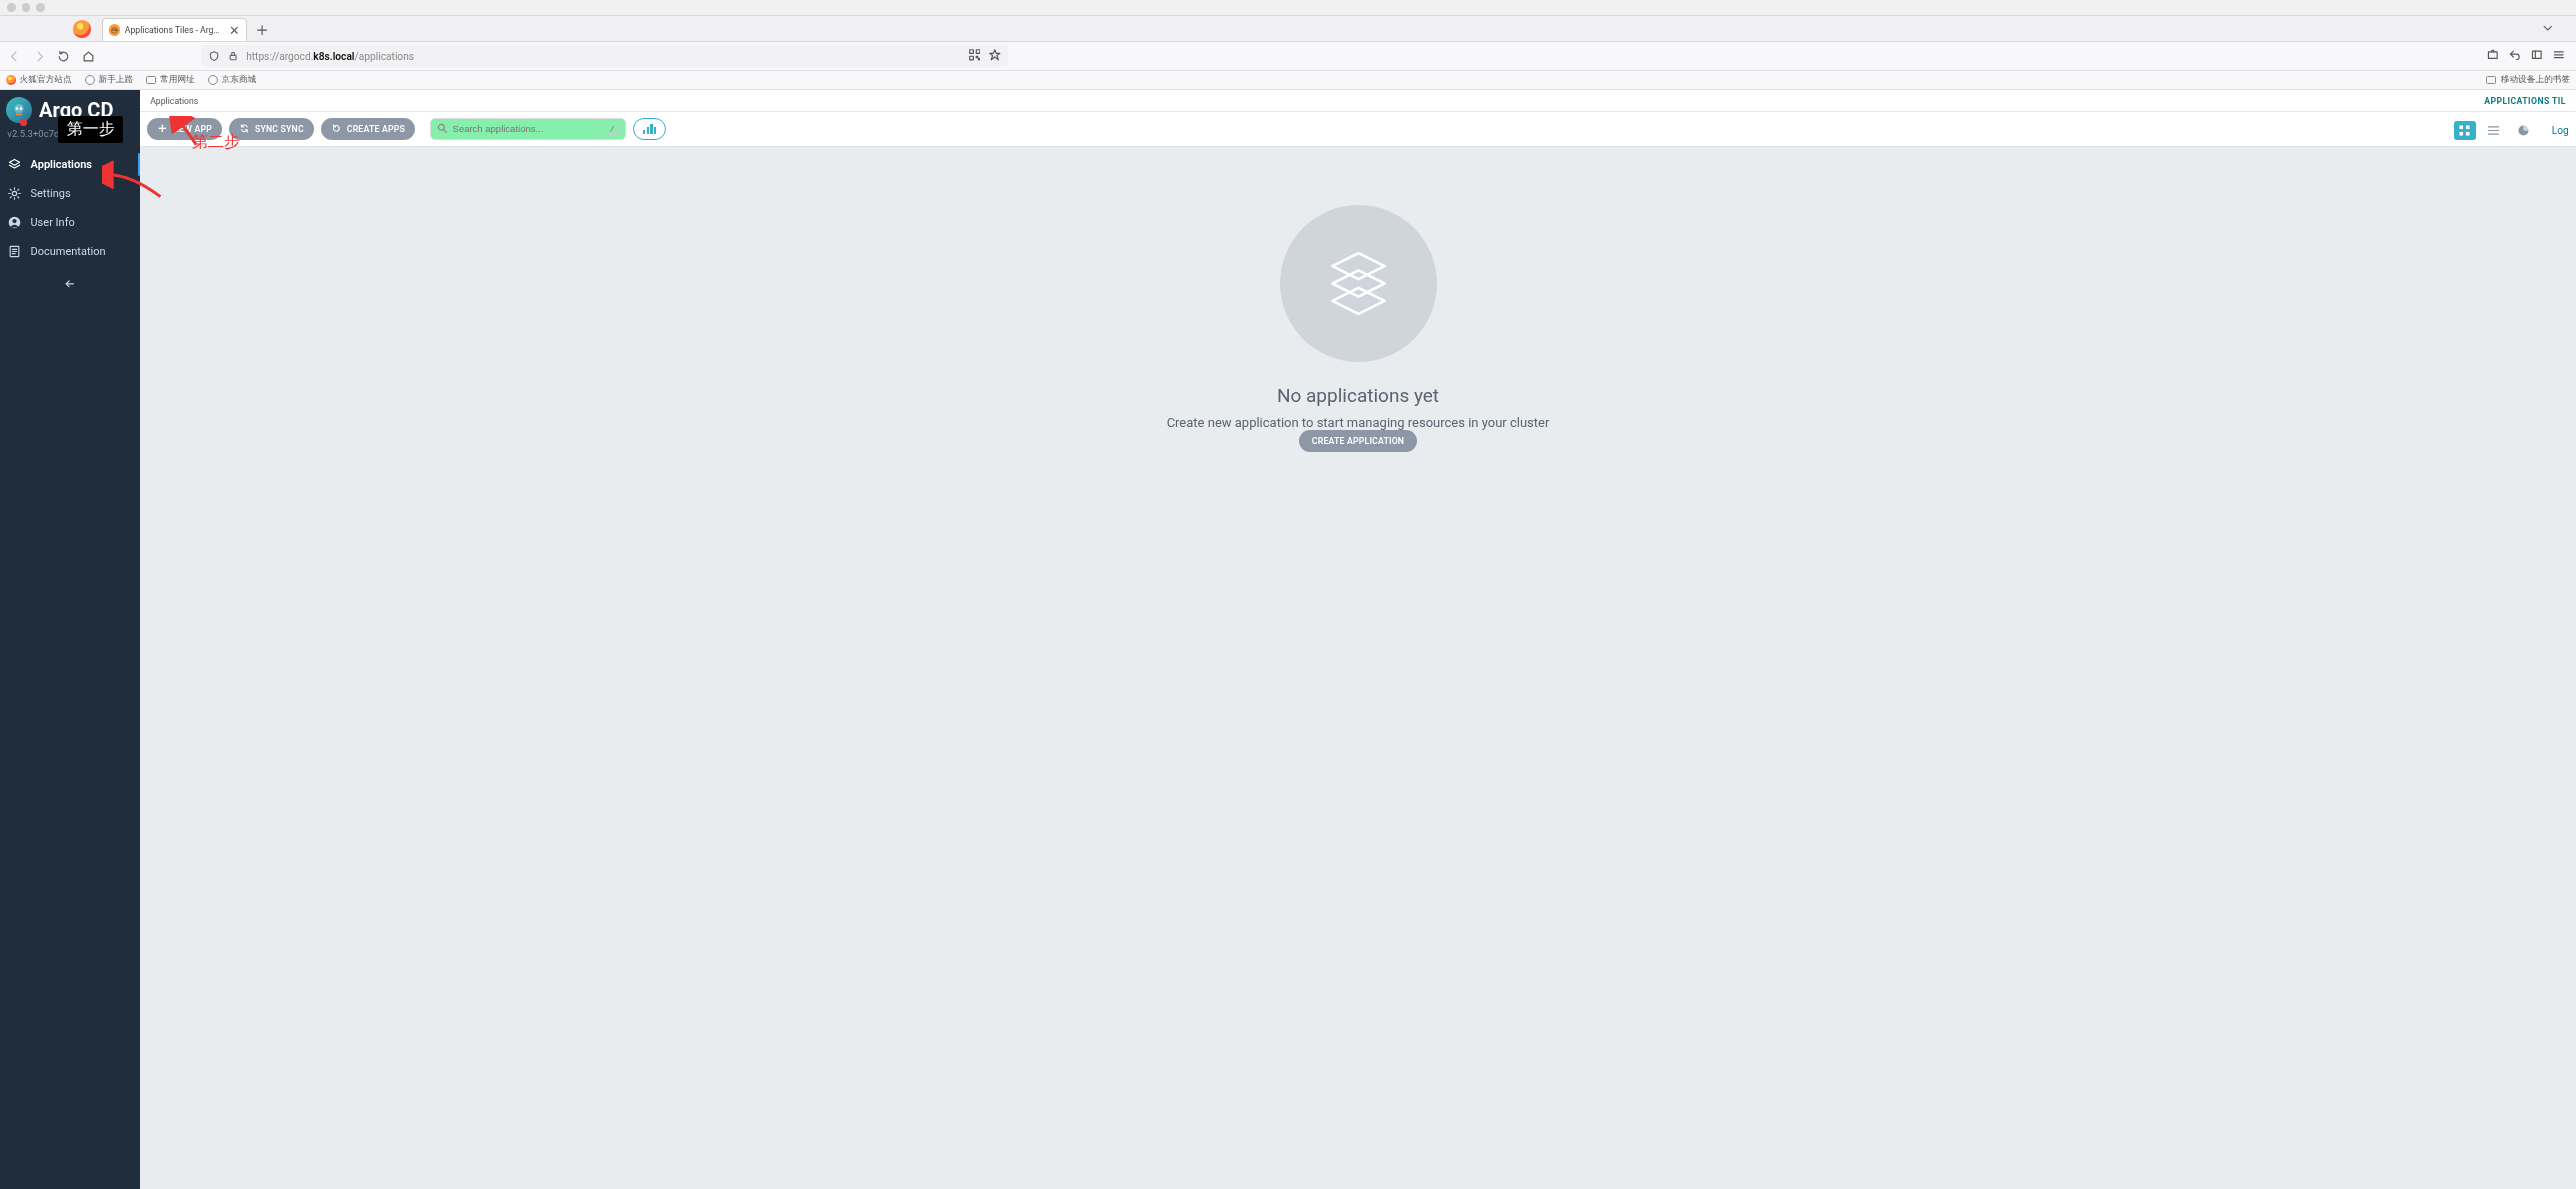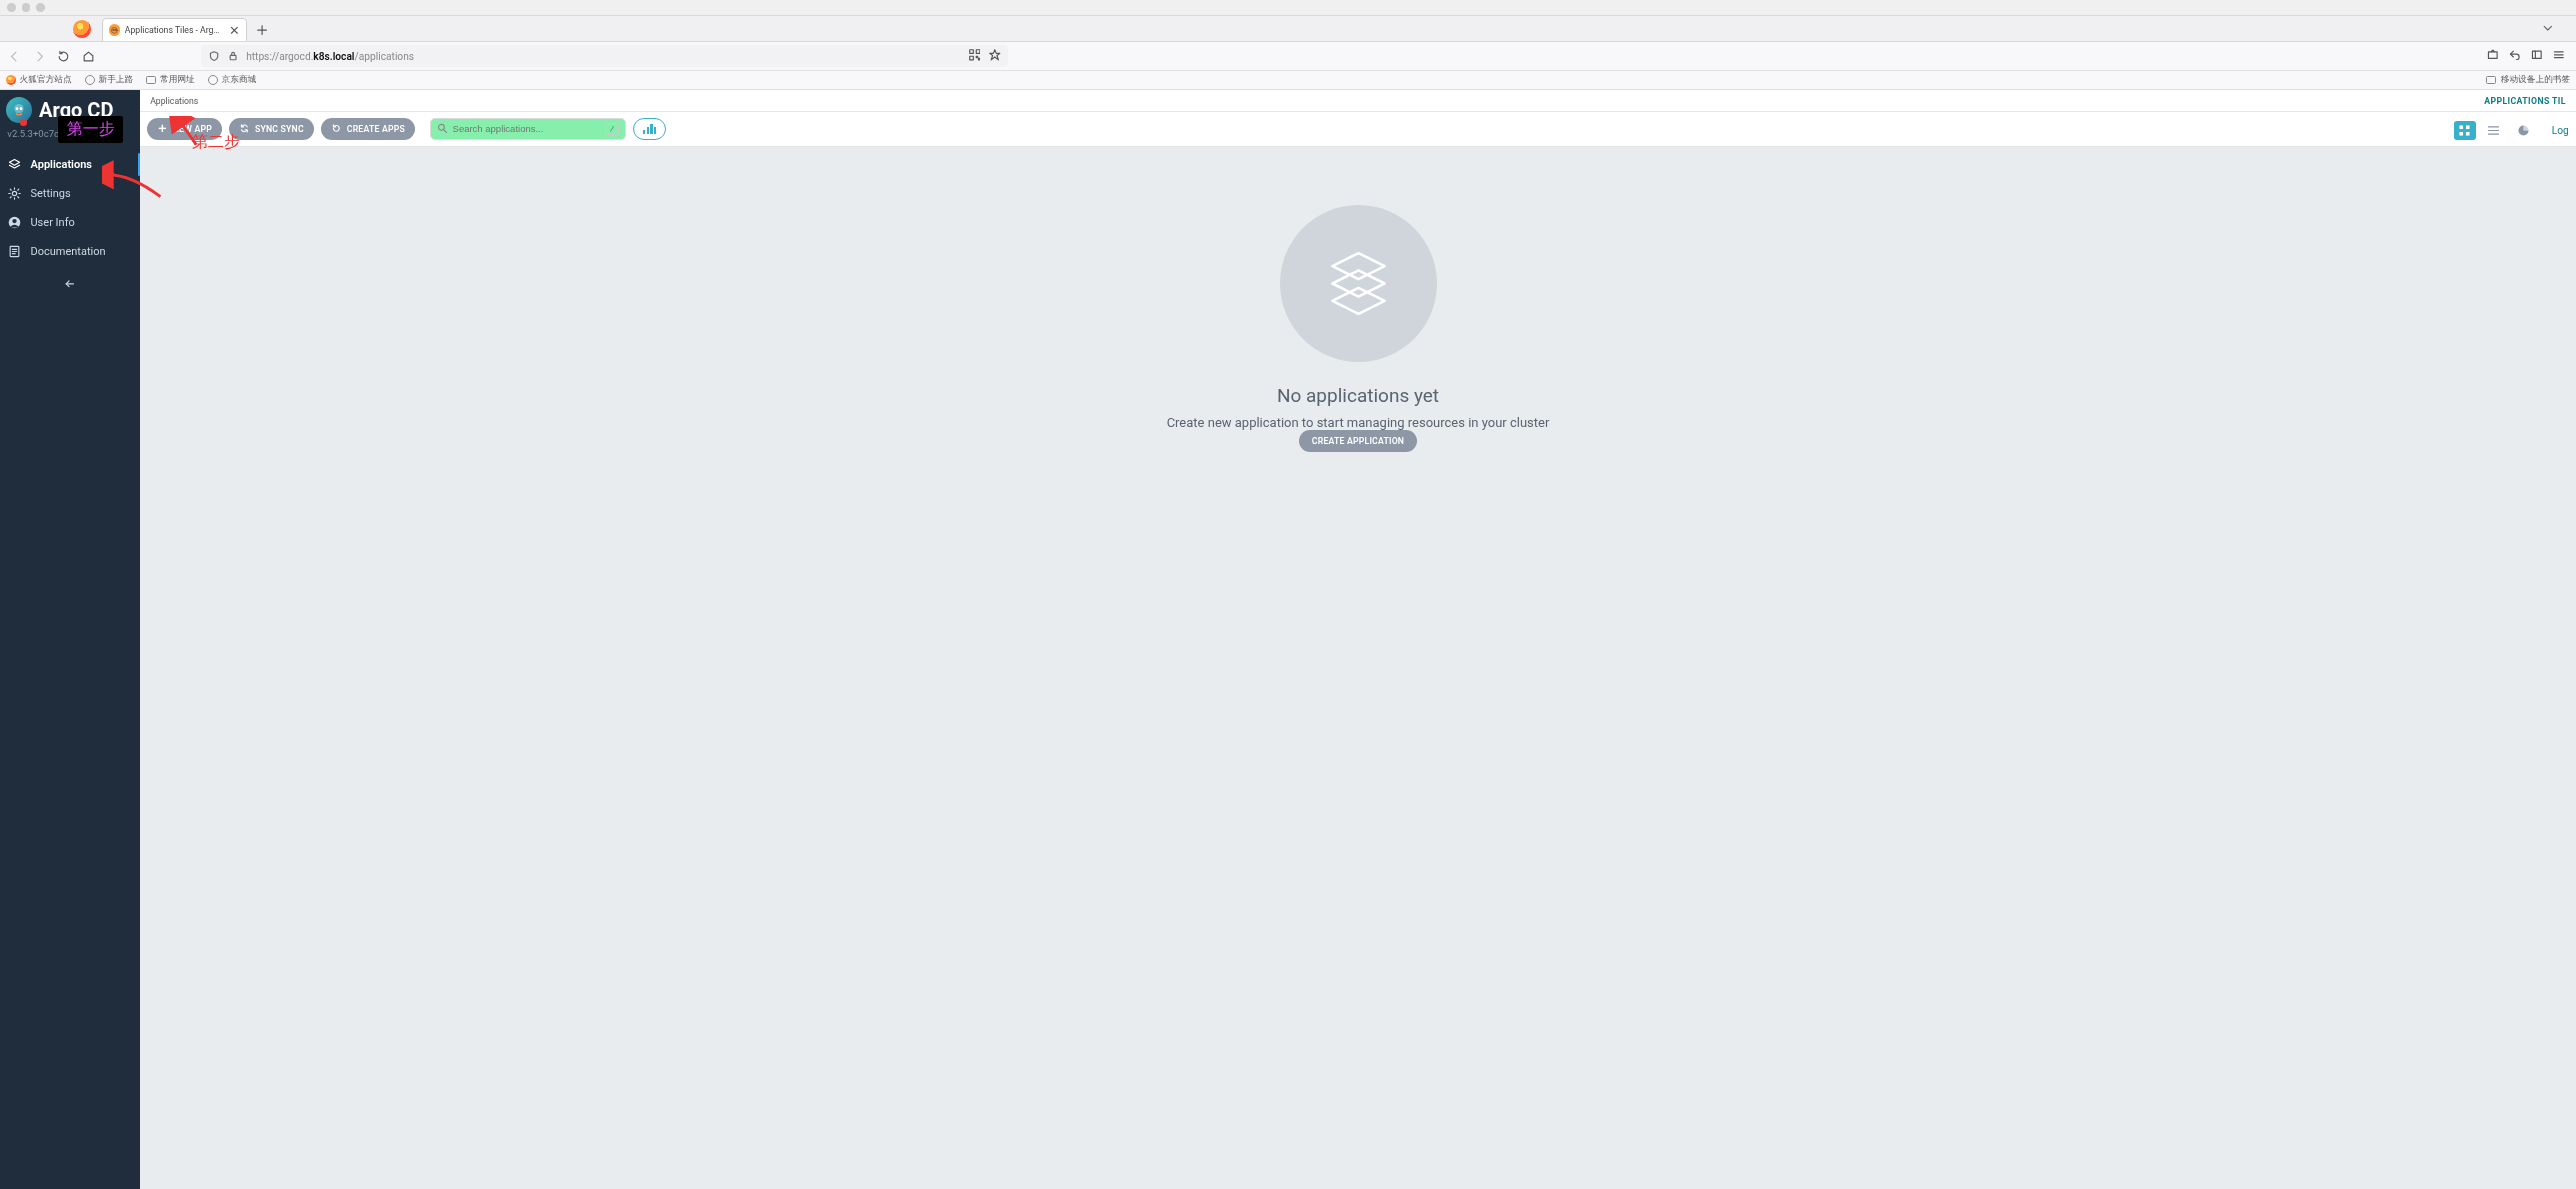--- a/index.html
+++ b/index.html
@@ -111,21 +111,21 @@
 
   .content { flex:1; overflow:auto; position:relative;}
   .empty { margin: 58px auto 0 auto; width: 451px; text-align:center;}
   .empty-circle { width:157px; height:157px; margin:0 auto 22px auto; border-radius:50%; background:#cfd5db; display:flex; align-items:center; justify-content:center;}
   .empty-circle svg { width:87px; height:87px;}
   .empty h2 { font-size:19px; font-weight:400; color:#5a6470; margin-bottom:8.7px;}
   .empty p { font-size:13px; color:#5a6470; white-space: nowrap;}
   .create-btn { display:inline-flex; align-items:center; height:22px; padding:0 13px; border-radius:11.6px; background:#8d97a5; color:#fff; font-weight:600; font-size:8.7px; cursor:pointer; letter-spacing:0.2px;}
 
   
-  .anno-box { position:absolute; background:#000; color:#d946ef; font-size:16px; padding: 2.9px 8.7px; border-radius:2.2px; pointer-events:none; z-index:50;}
+  .anno-box { position:absolute; background:#000; color:#ffffff; font-size:16px; padding: 2.9px 8.7px; border-radius:2.2px; pointer-events:none; z-index:50;}
   .anno1 { left: 58px; top: 116px;}
   .anno-text { position:absolute; color:#e33; font-size:16px; z-index:50; pointer-events:none;}
   .anno2 { left: 192px; top: 132px;}
   svg.arrow { position:absolute; z-index:49; pointer-events:none;}
 
   
   .stroke path, .stroke line, .stroke rect, .stroke circle, .stroke polyline, .stroke polygon { stroke: currentColor; fill: none; stroke-width: 1.6; stroke-linecap: round; stroke-linejoin: round;}
 </style>
 </head>
 <body>

